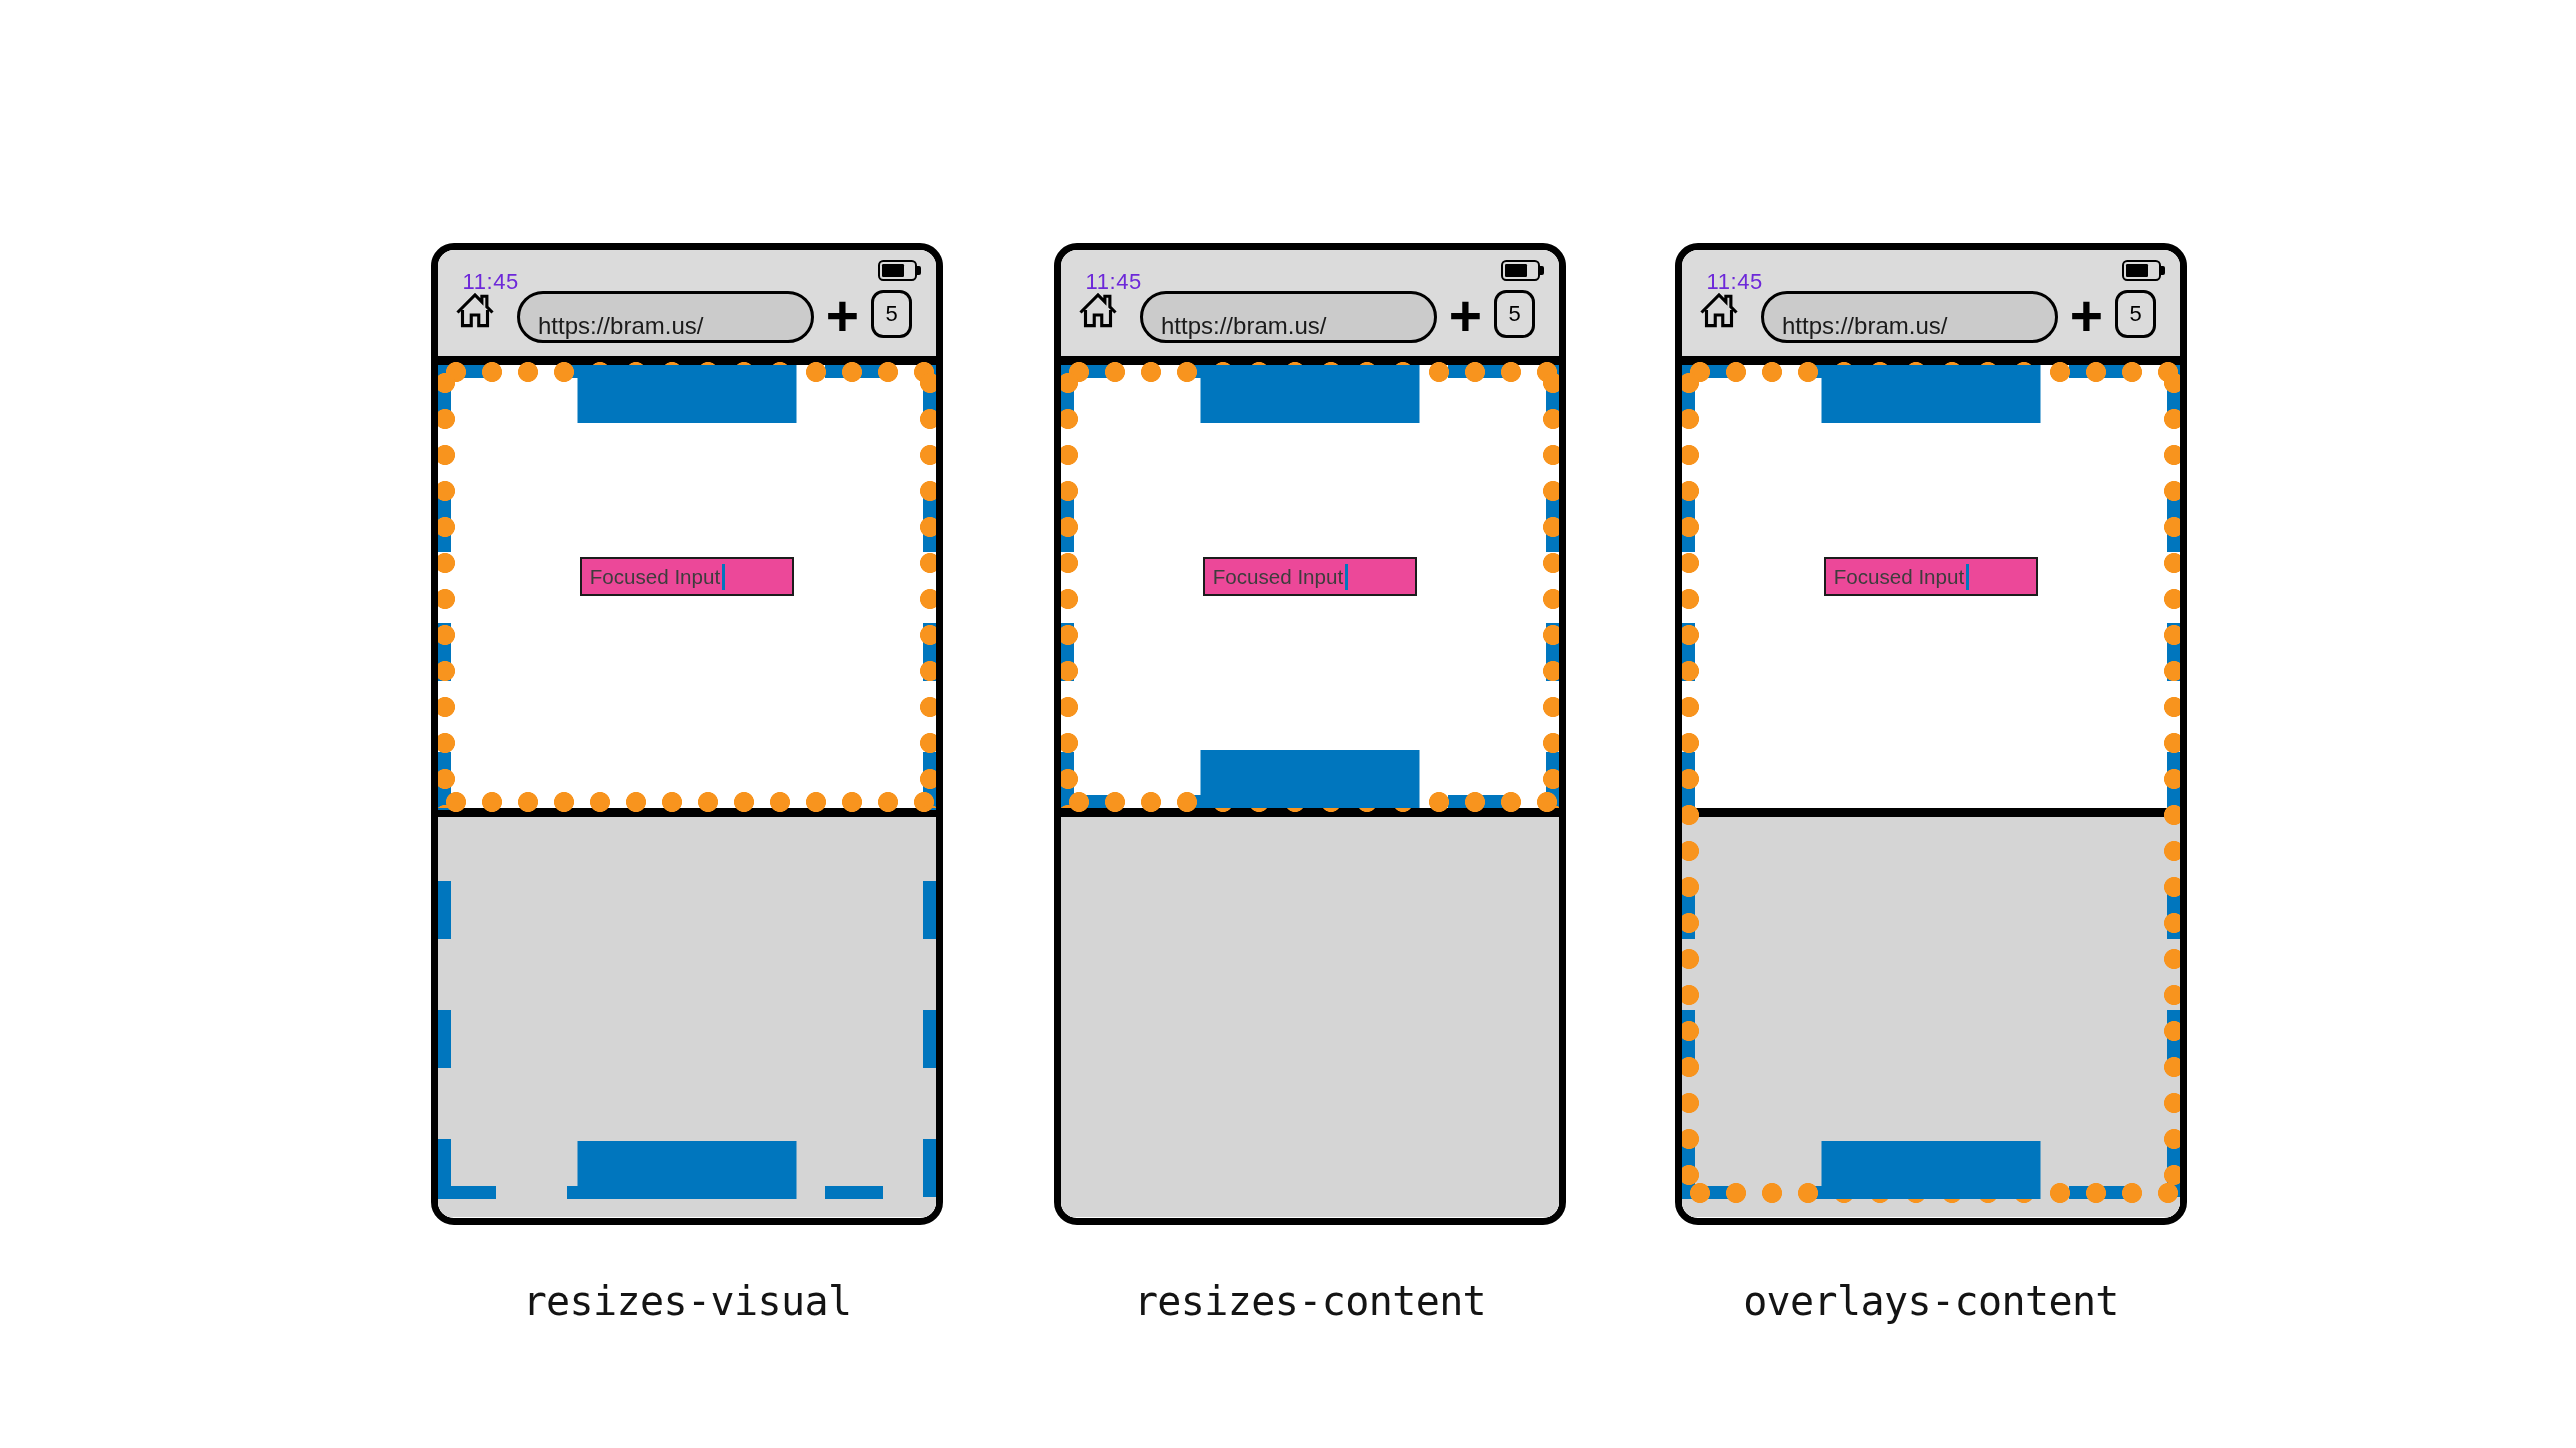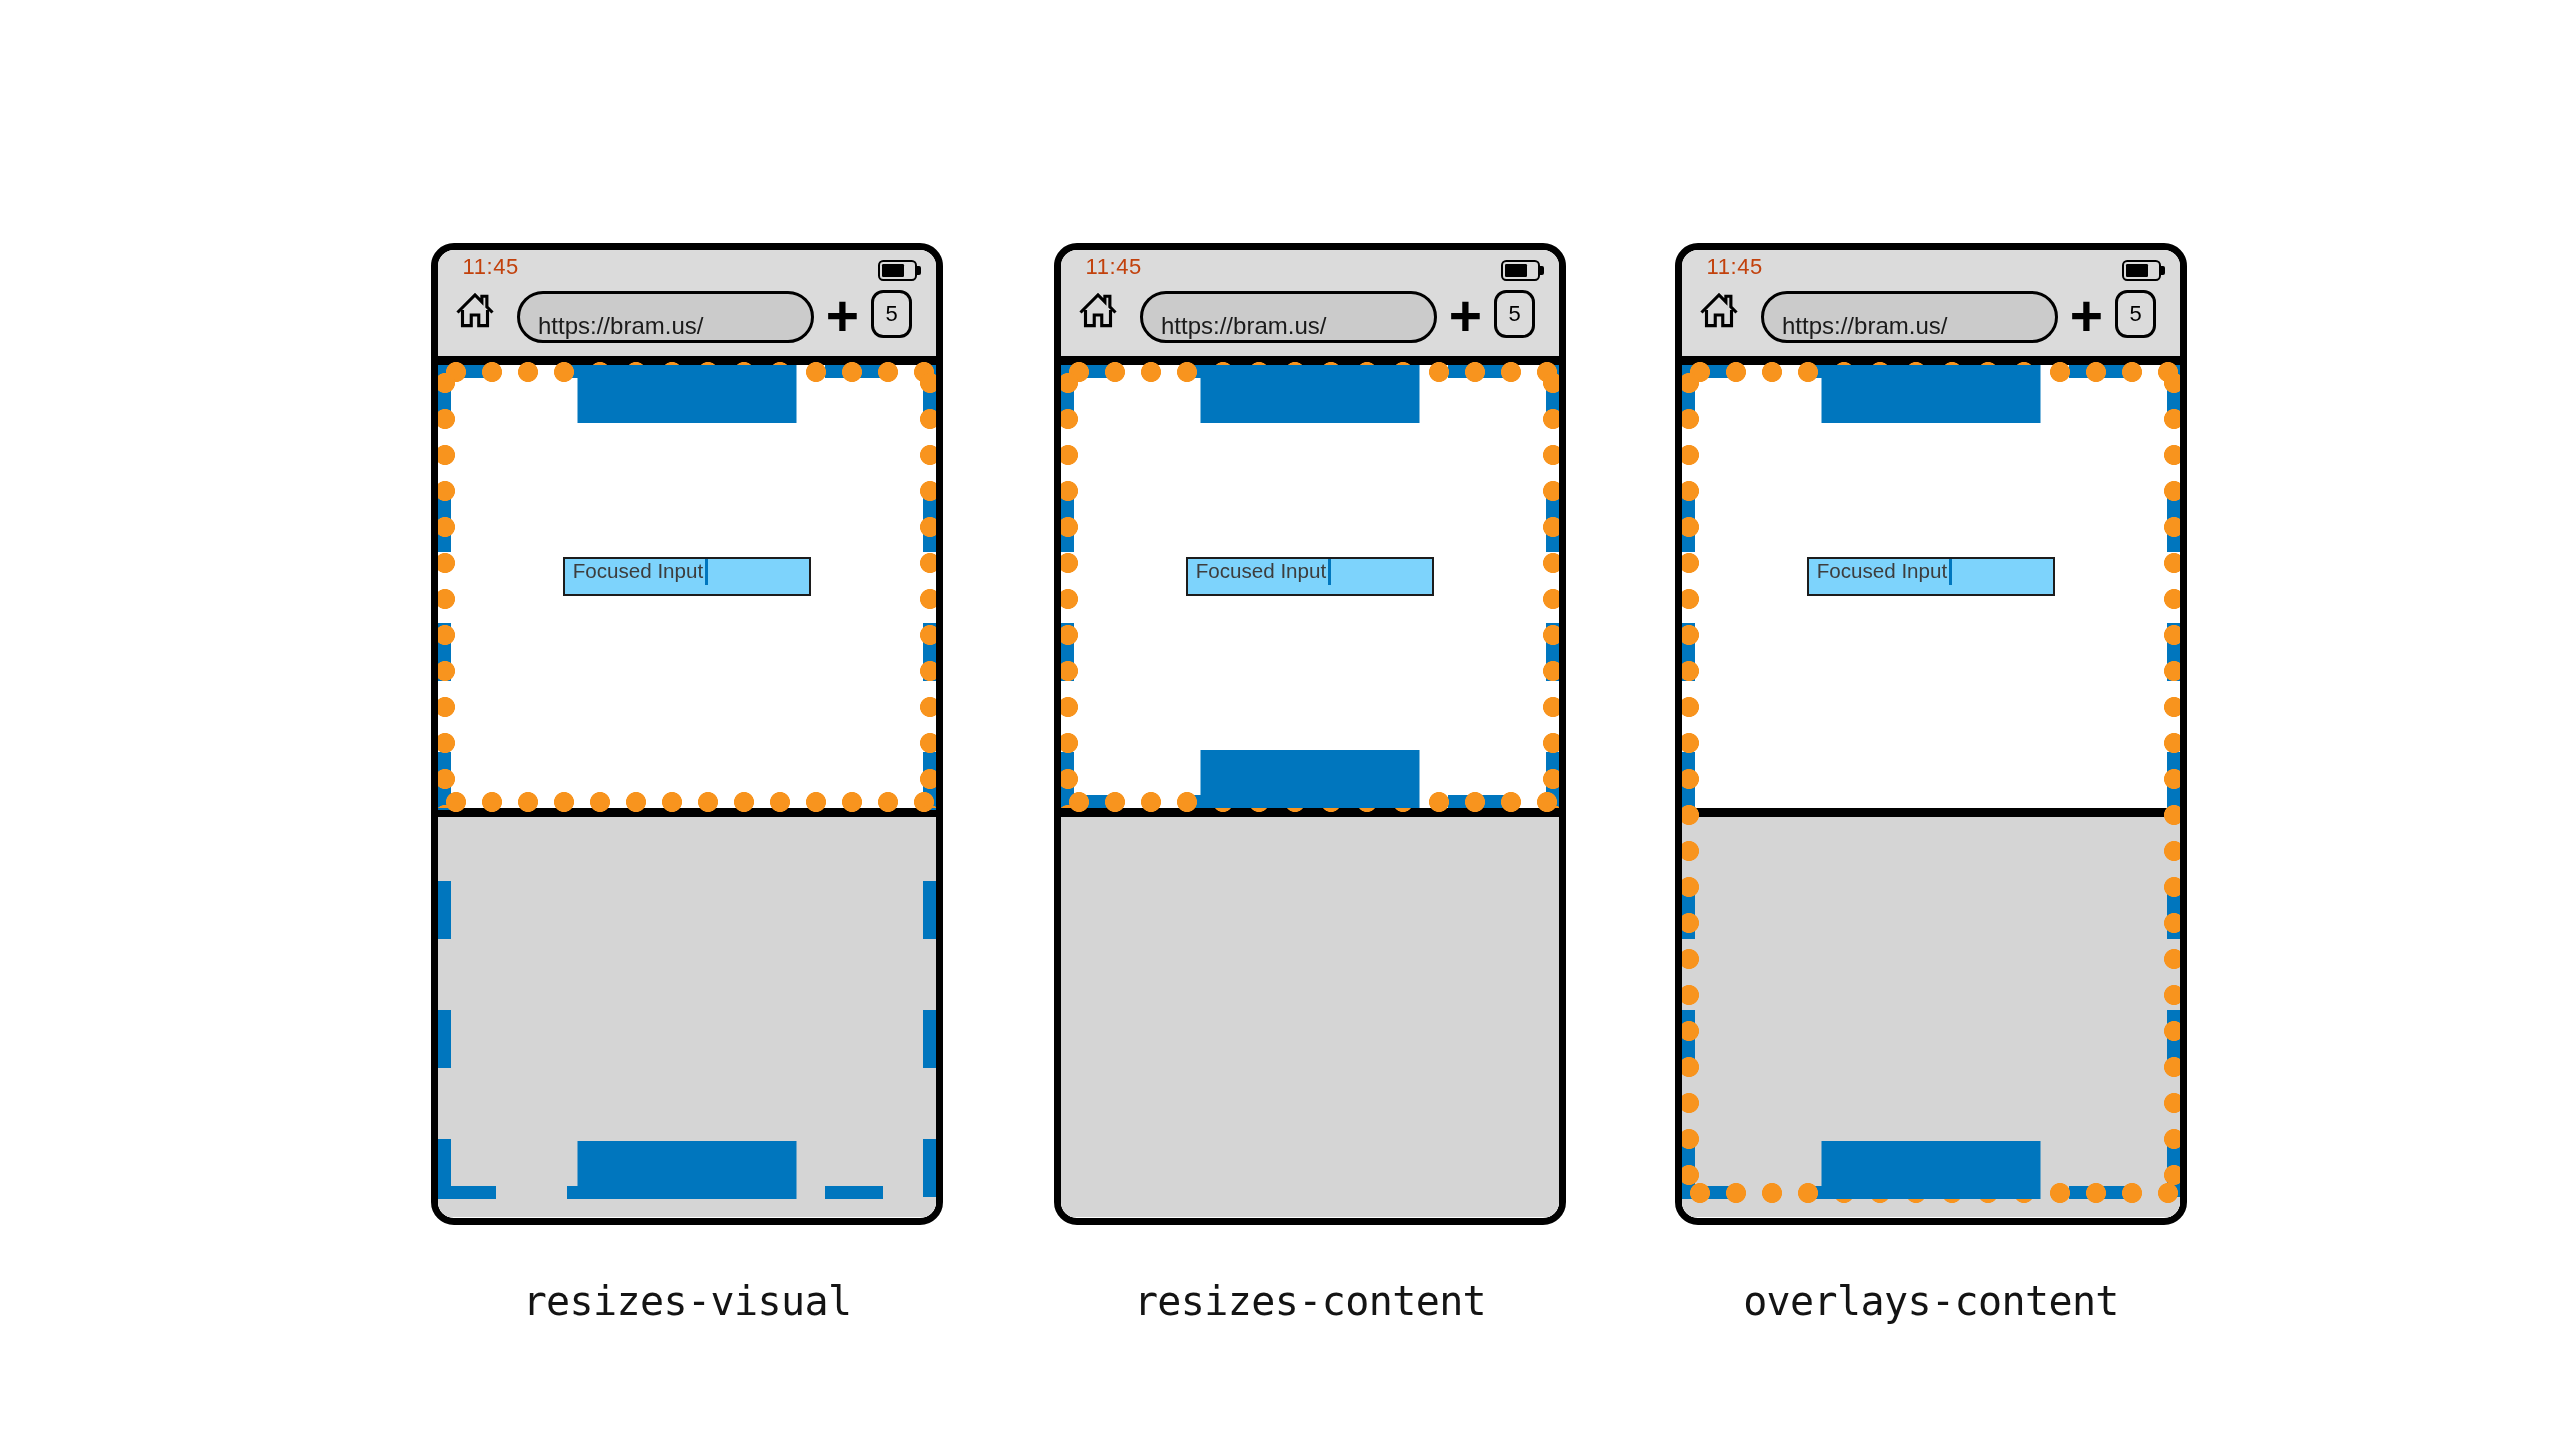--- a/index.html
+++ b/index.html
@@ -19,21 +19,21 @@
   .phone{
     position:absolute;top:243px;width:512px;height:982px;
     border:7.7px solid #000;border-radius:23px;background:#fff;overflow:hidden;
   }
   .pos1{left:431px;} .pos2{left:1054px;} .pos3{left:1675px;}
 
   
   .topbar{position:relative;height:106px;background:var(--bar-gray);}
   .sep{height:9px;background:#000;}
   .time{
-    position:absolute;left:24.5px;top:4px;font-size:22px;color:#c2410c;
+    position:absolute;left:24.5px;top:19px;font-size:22px;color:#6d28d9;
     letter-spacing:0.6px;
   }
   .battery{position:absolute;right:19.3px;top:10.3px;width:39px;height:20.6px;
     border:2.6px solid #000;border-radius:5.2px;}
   .bat-fill{position:absolute;left:1.9px;top:1.9px;bottom:1.9px;width:22px;background:#000;border-radius:1.3px;}
   .bat-tip{position:absolute;right:-6.4px;top:3.9px;width:3.9px;height:9px;background:#000;border-radius:0 1.9px 1.9px 0;}
   .home{position:absolute;left:16.7px;top:40px;width:40px;height:40px;}
   .pill{
     position:absolute;left:79px;top:41px;width:297px;height:52px;
     background:var(--pill-gray);border:3.2px solid #000;border-radius:27px;
@@ -82,22 +82,22 @@
   .p3 .vp-blue{height:834px;}  .p3 .vp-orange{height:834px;}
 
   
   .blk{position:absolute;left:50%;transform:translateX(-50%);width:219px;background:var(--blue);z-index:4;}
   .hdr{top:0;height:58px;}
   .ftr{height:58px;}
   .p1 .ftr{top:776px;} .p2 .ftr{top:385px;} .p3 .ftr{top:776px;}
 
   .inputbox{
     position:absolute;left:50%;transform:translateX(-50%);top:192px;
-    width:248px;height:39px;background:#7dd3fc;border:2.6px solid #1c1c1c;z-index:5;
-    display:flex;align-items:flex-start;padding-left:7.7px;
+    width:214px;height:39px;background:#ec4899;border:2.6px solid #1c1c1c;z-index:5;
+    display:flex;align-items:center;padding-left:7.7px;
   }
   .inputbox .txt{font-size:20.6px;color:#3d3d3d;white-space:nowrap;}
   .caret{width:3.2px;height:26px;background:var(--blue);margin-left:1.3px;}
 
   
   .mode-label{
     position:absolute;top:1278px;width:512px;text-align:center;
     font-family:"DejaVu Sans Mono", monospace;font-size:40px;color:#141414;
     letter-spacing:-0.6px;white-space:nowrap;
   }

